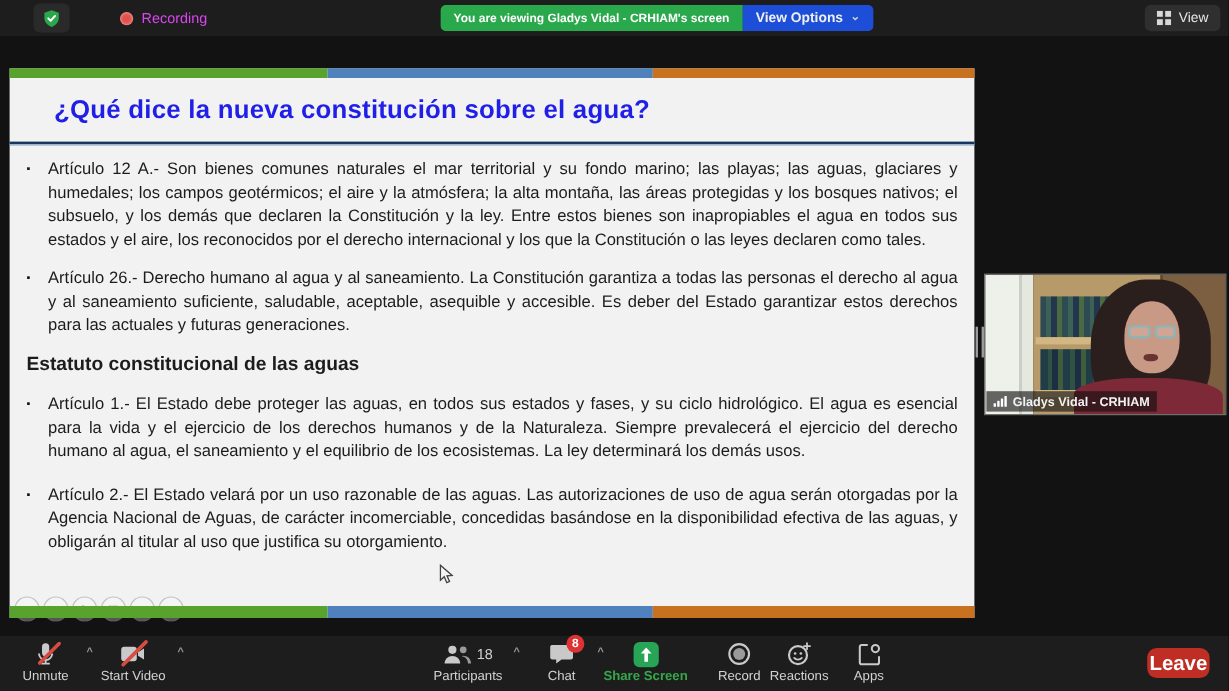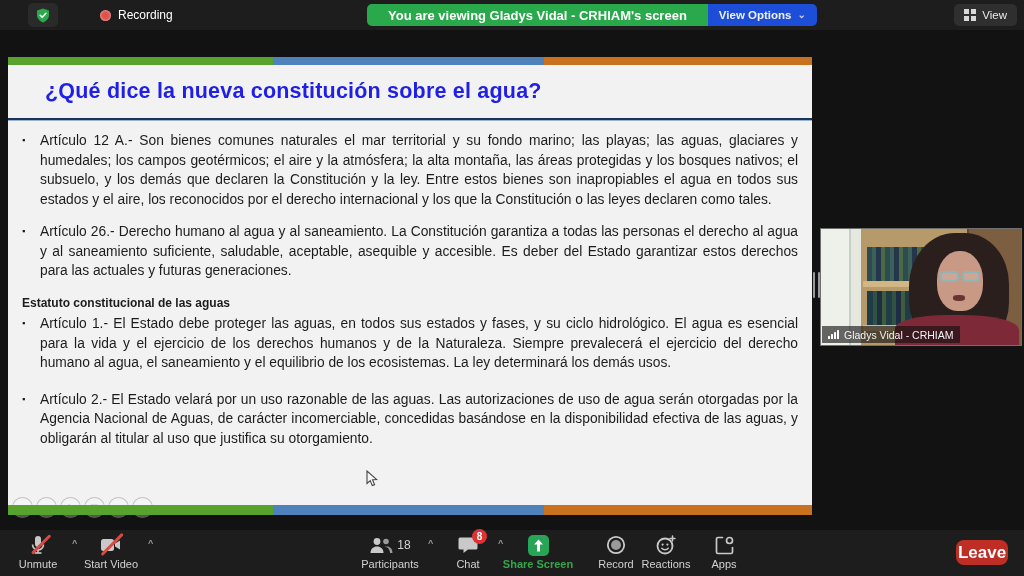--- a/index.html
+++ b/index.html
@@ -6,59 +6,59 @@
   *{box-sizing:border-box;}
   .screen{position:relative;width:1024px;height:576px;background:#121212;overflow:hidden;
           font-family:"Liberation Sans",sans-serif;-webkit-font-smoothing:antialiased;}
 
   
   .topbar{position:absolute;top:0;left:0;width:1024px;height:30px;background:#1d1d1d;}
   .shield-btn{position:absolute;left:28px;top:3px;width:30px;height:24px;background:#2a2a2a;border-radius:5px;
               display:flex;align-items:center;justify-content:center;}
   .rec-wrap{position:absolute;left:100px;top:0;height:30px;display:flex;align-items:center;gap:7px;}
   .rec-dot{width:11px;height:11px;border-radius:50%;background:#e0514d;box-shadow:inset 0 0 2px 1px rgba(255,255,255,.35);}
-  .rec-label{color:#ffffff;font-size:12px;}
+  .rec-label{color:#d946ef;font-size:12px;}
   .banner{position:absolute;left:367px;top:4px;height:22px;display:flex;border-radius:5px;overflow:hidden;}
-  .banner-green{background:#2aa84c;color:#fff;font-size:13px;font-weight:bold;display:flex;align-items:center;padding:0 21px;}
+  .banner-green{background:#2aa84c;color:#fff;font-size:10px;font-weight:bold;display:flex;align-items:center;padding:0 11px;}
   .banner-opts{background:#1d4ed8;color:#f0f0f0;font-size:11.5px;font-weight:bold;display:flex;align-items:center;gap:6px;padding:0 11px;}
   .chev-down{font-size:10px;color:#cfcfcf;line-height:1;}
   .view-btn{position:absolute;right:7px;top:4px;height:22px;background:#2f2f2f;border-radius:5px;color:#e8e8e8;
             font-size:11.5px;display:flex;align-items:center;gap:6px;padding:0 10px;}
 
   
   .slide{position:absolute;left:8px;top:57px;width:804px;height:458px;background:#f2f2f2;}
   .bar3{position:absolute;left:0;width:804px;display:flex;}
   .bar3.top{top:0;height:8px;}
   .bar3.bottom{bottom:0;height:10px;}
   .seg-g{width:265px;background:#58a32d;}
   .seg-b{width:271px;background:#4f81bd;}
   .seg-o{flex:1;background:#c8711f;}
   .slide-title{position:absolute;left:37px;top:22px;width:740px;color:#1f1fe8;font-size:21.5px;font-weight:bold;
                letter-spacing:.2px;}
   .title-rule{position:absolute;left:0;top:61px;width:804px;height:3px;background:#17365d;border-bottom:1px solid #9db3cc;}
   .slide-body{position:absolute;left:14px;top:74px;width:776px;color:#1c1c1c;font-size:13.8px;line-height:19.5px;}
   .para{display:flex;margin-bottom:13px;}
   .bullet{width:18px;flex:none;font-size:9px;line-height:19.5px;color:#111;}
   .ptext{flex:1;text-align:justify;}
-  .sec-heading{font-weight:bold;font-size:12px;margin:2px 0 1px 0;}
+  .sec-heading{font-weight:bold;font-size:16px;margin:2px 0 14px 0;}
   .para.tight{margin-bottom:0;}
   .para.p4{margin-top:17px;}
   
   .slide-nav{position:absolute;left:4px;bottom:-3px;display:flex;gap:3px;}
   .navc{width:21px;height:21px;border-radius:50%;border:1px solid rgba(110,110,110,.38);background:rgba(255,255,255,.28);
         color:rgba(80,80,80,.55);font-size:9px;display:flex;align-items:center;justify-content:center;}
 
   
   .cursor{position:absolute;left:366px;top:470px;}
 
   
   .panel-handle{position:absolute;left:813px;top:272px;display:flex;gap:3px;}
   .panel-handle span{display:block;width:2px;height:26px;background:#9a9a9a;border-radius:1px;}
   .video-thumb{position:absolute;left:820px;top:228px;width:202px;height:118px;background:#23201d;
-               border:1px solid #6f6f6f;overflow:hidden;}
+               border:1px solid #6f6f6f;overflow:hidden;font-weight:bold;}
   .vt-window{position:absolute;left:0;top:0;width:40px;height:118px;background:linear-gradient(90deg,#eef1ea 0 70%,#c9cfc5 70% 76%,#e4e8df 76%);}
   .vt-shelf{position:absolute;left:40px;top:0;width:108px;height:118px;background:#b79a69;}
   .vt-books1{position:absolute;left:46px;top:18px;width:96px;height:34px;
              background:repeating-linear-gradient(90deg,#2e4a52 0 5px,#3c6258 5px 9px,#24364d 9px 14px,#4a6a43 14px 18px);}
   .vt-books2{position:absolute;left:46px;top:62px;width:96px;height:34px;
              background:repeating-linear-gradient(90deg,#203c46 0 6px,#2f5242 6px 10px,#1d2e44 10px 15px,#3f5c3b 15px 19px);}
   .vt-board1{position:absolute;left:42px;top:52px;width:104px;height:6px;background:#d2b683;}
   .vt-board2{position:absolute;left:42px;top:96px;width:104px;height:6px;background:#d2b683;}
   .vt-door{position:absolute;right:0;top:0;width:54px;height:118px;background:#7c5e41;border-left:2px solid #5f4731;}
   .vt-hair{position:absolute;left:88px;top:4px;width:100px;height:116px;background:#2b1f1d;border-radius:46% 44% 40% 42%;}

